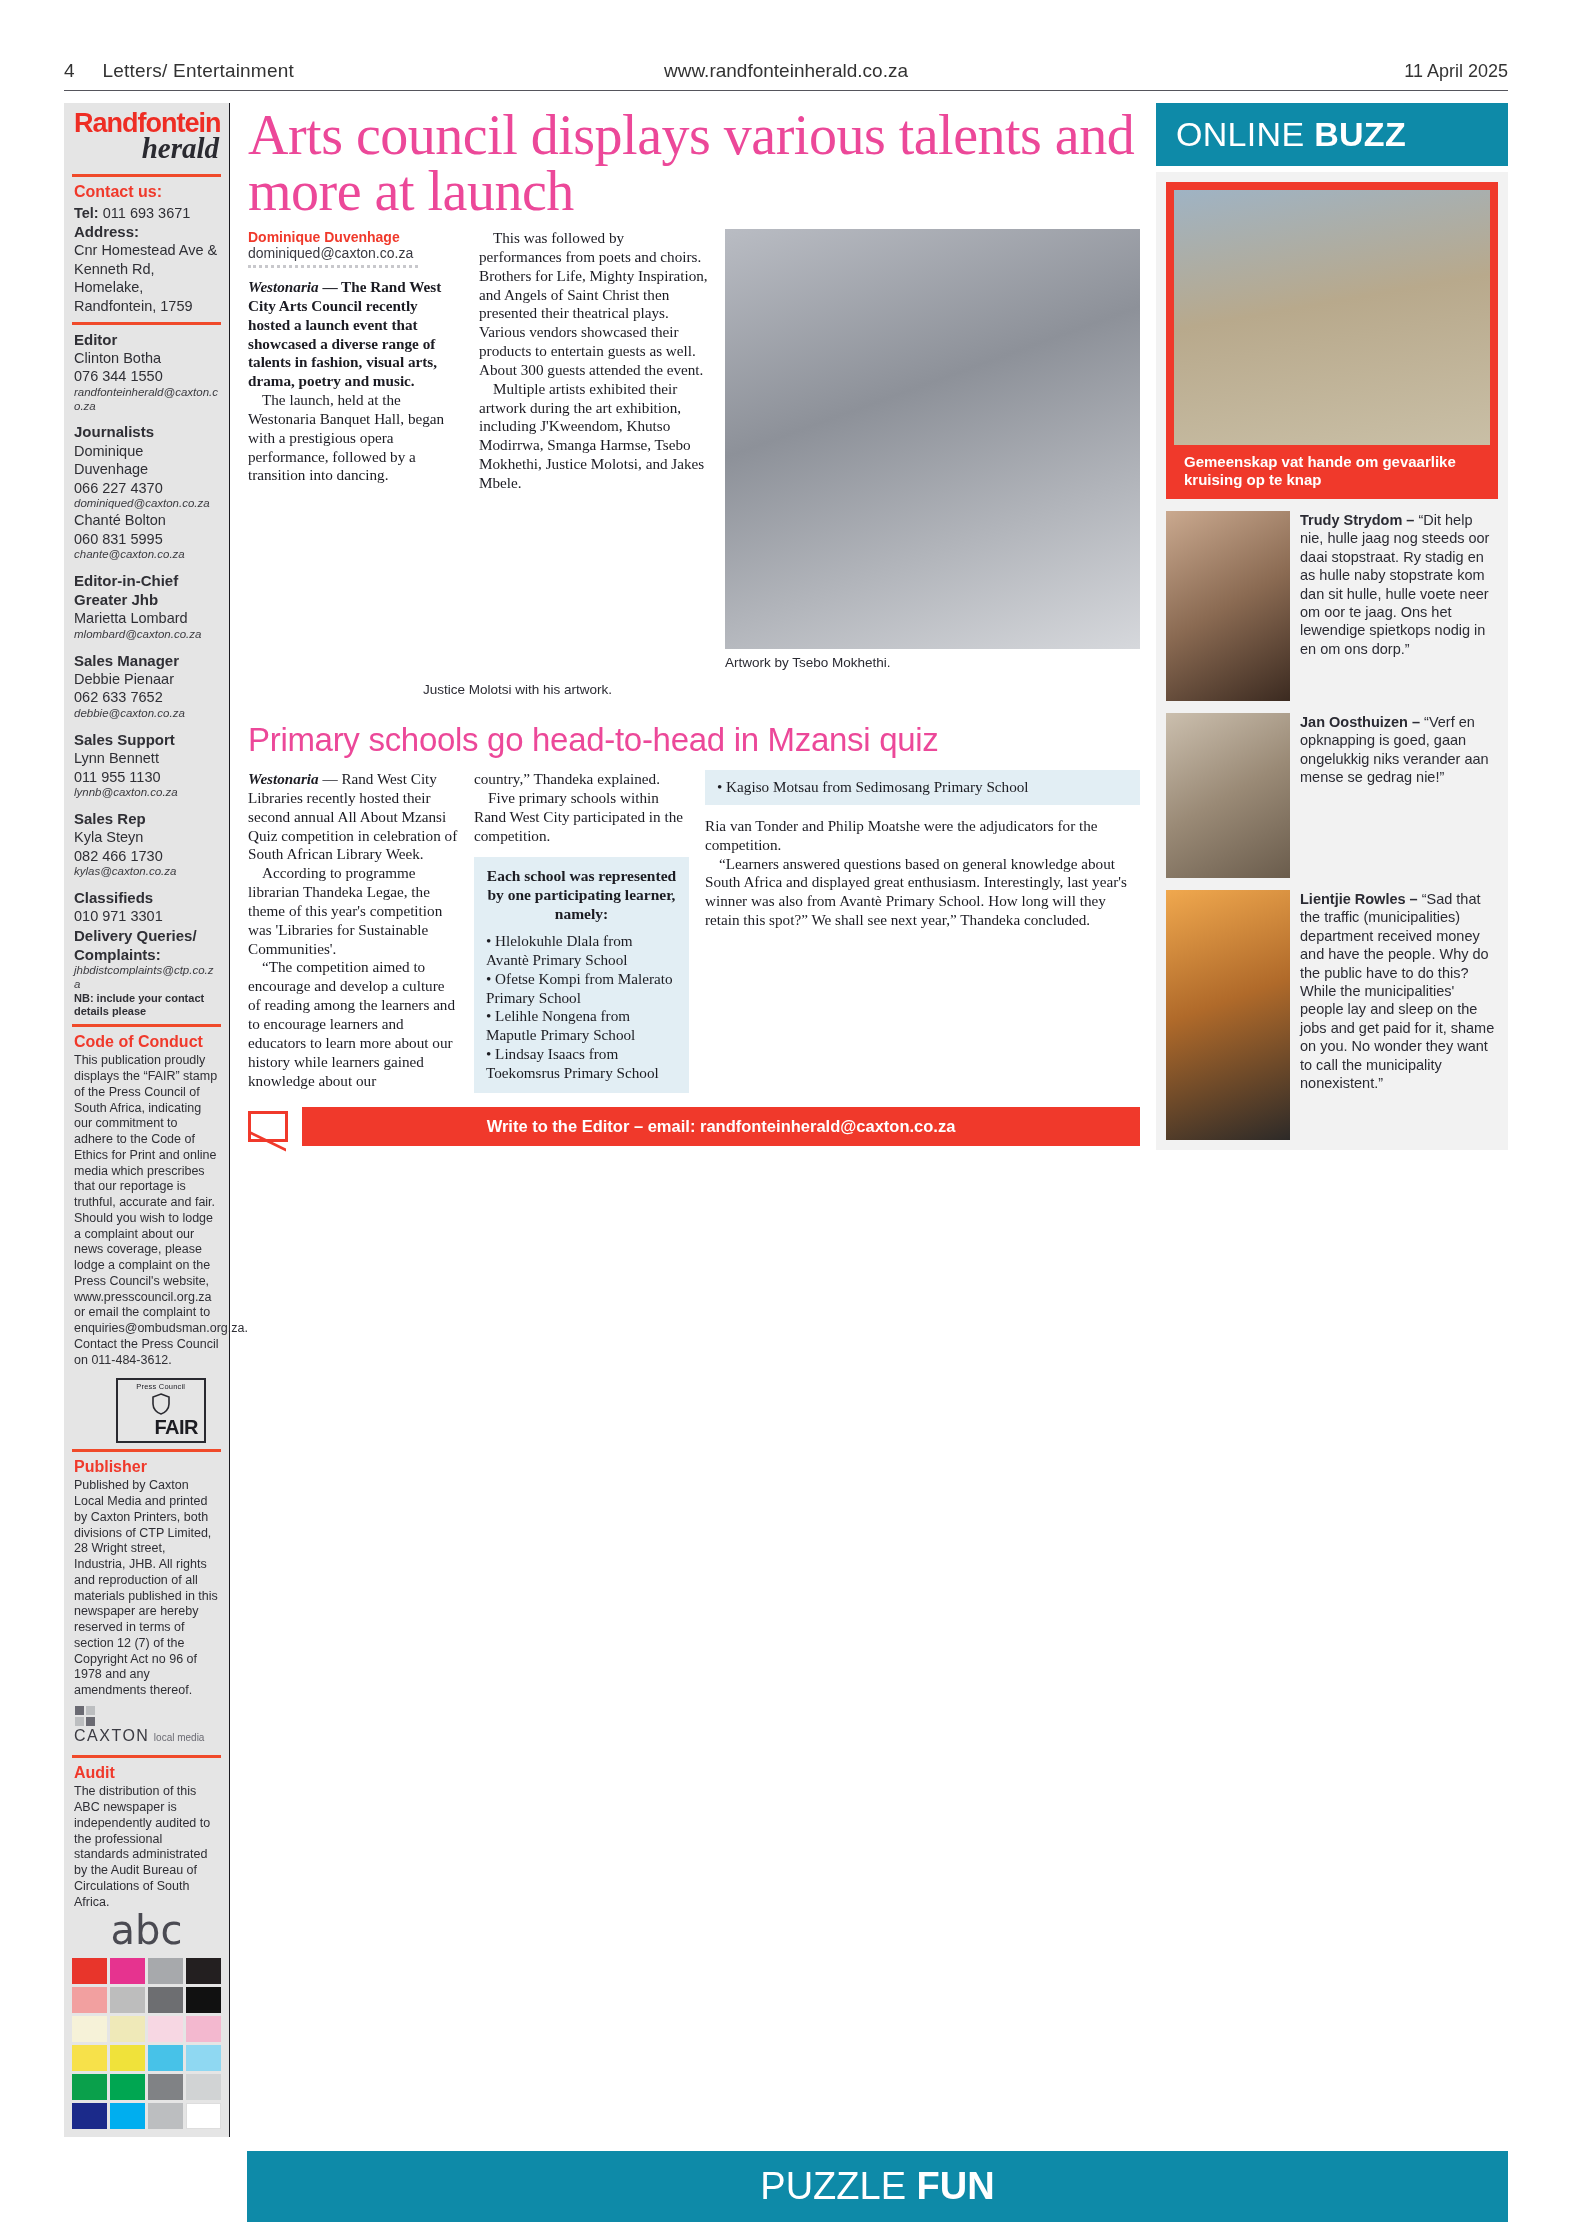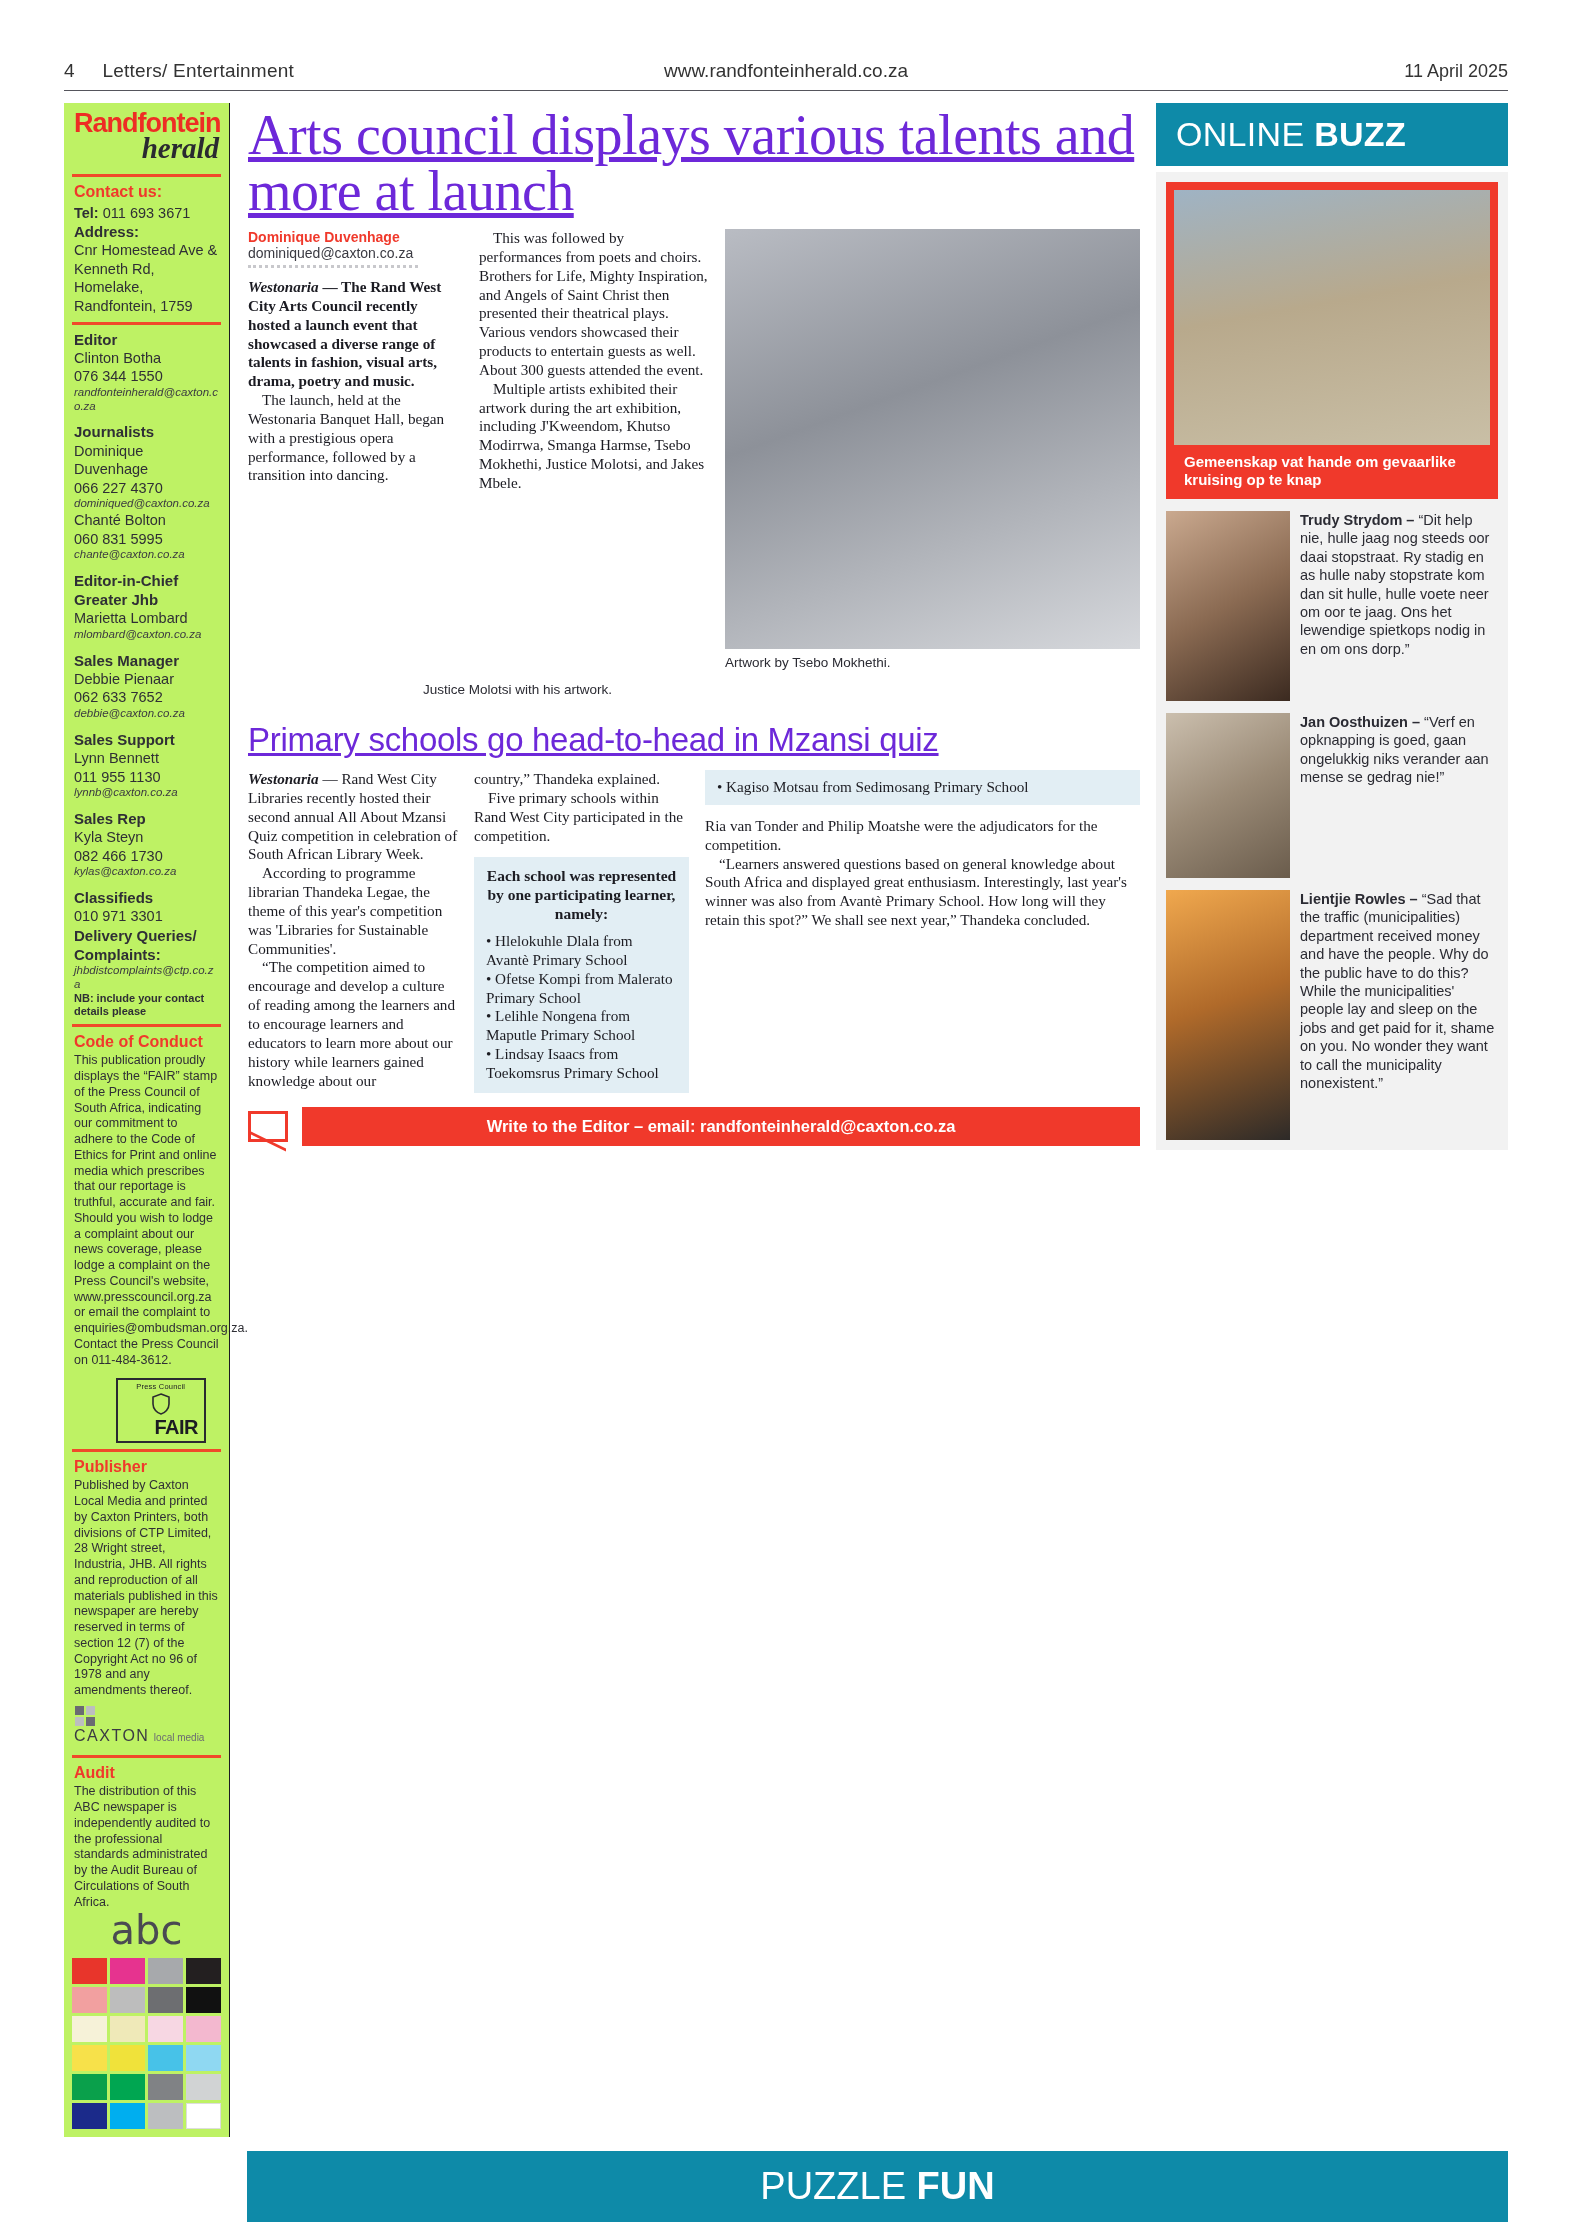--- a/index.html
+++ b/index.html
@@ -17,21 +17,21 @@
   
   .folio { display:flex; align-items:baseline; padding-top:60px; font-size:19px; color:#333; }
   .folio .pg { font-size:19px; margin-right:28px; }
   .folio .sect { font-size:19px; letter-spacing:.2px; }
   .folio .url { position:absolute; left:0; right:0; text-align:center; font-size:19px; }
   .folio .date { margin-left:auto; font-size:18px; }
   .folio-rule { border-bottom:1.5px solid #55555c; margin-top:8px; }
 
   
   .grid { display:flex; gap:0; margin-top:12px; }
-  .col-left { width:165px; flex:0 0 165px; background:#bef264; }
+  .col-left { width:165px; flex:0 0 165px; background:#e5e5e5; }
   .col-mid  { flex:1 1 auto; padding:0 16px 0 18px; border-left:1.5px solid #1c1c22; }
   .col-right{ width:352px; flex:0 0 352px; }
 
   
   .masthead { padding:8px 10px 6px 10px; }
   .mh-1 { color:#ee2d24; font-weight:bold; font-size:27px; line-height:.95; letter-spacing:-1px;
           font-family:"Liberation Sans", sans-serif; }
   .mh-2 { color:#2a2a30; font-style:italic; font-weight:bold; font-size:29px; line-height:.95;
           text-align:right; font-family:"Liberation Serif", serif; margin-top:-2px;}
   .redrule { border-top:3px solid #f04a2a; margin:6px 8px 0 8px; }
@@ -54,21 +54,21 @@
   .cax-sub { font-size:10px; color:#6a6a72; }
 
   .abclogo { font-size:40px; color:#4a4a52; text-align:center; font-family:"DejaVu Sans", sans-serif; line-height:1; }
 
   
   .swatches { display:grid; grid-template-columns:repeat(4,1fr); gap:3px; padding:8px; }
   .sw { height:26px; }
 
   
   .headline { font-family:"Liberation Serif", serif; font-size:56px; line-height:1.0;
-              font-weight:normal; color:#6d28d9; letter-spacing:-.5px; margin:4px 0 10px 0;text-decoration:underline; }
+              font-weight:normal; color:#ec4899; letter-spacing:-.5px; margin:4px 0 10px 0; }
   .byline { color:#f0392b; font-weight:bold; font-size:14px; }
   .byline-mail { font-size:14px; color:#3a3a42; }
   .dotrule { border-top:3px dotted #c8c8cc; margin:4px 0 10px 0; width:170px;}
 
   .cols2 { display:flex; gap:16px; }
   .bodytext { font-family:"Liberation Serif", serif; font-size:15.2px; line-height:1.24; color:#1b1b22;
               text-align:left; }
   .bodytext p { margin:0; text-indent:14px; }
   .bodytext p.lead { text-indent:0; font-weight:bold; font-style:normal; }
   .bodytext p.lead i { font-style:italic; }

